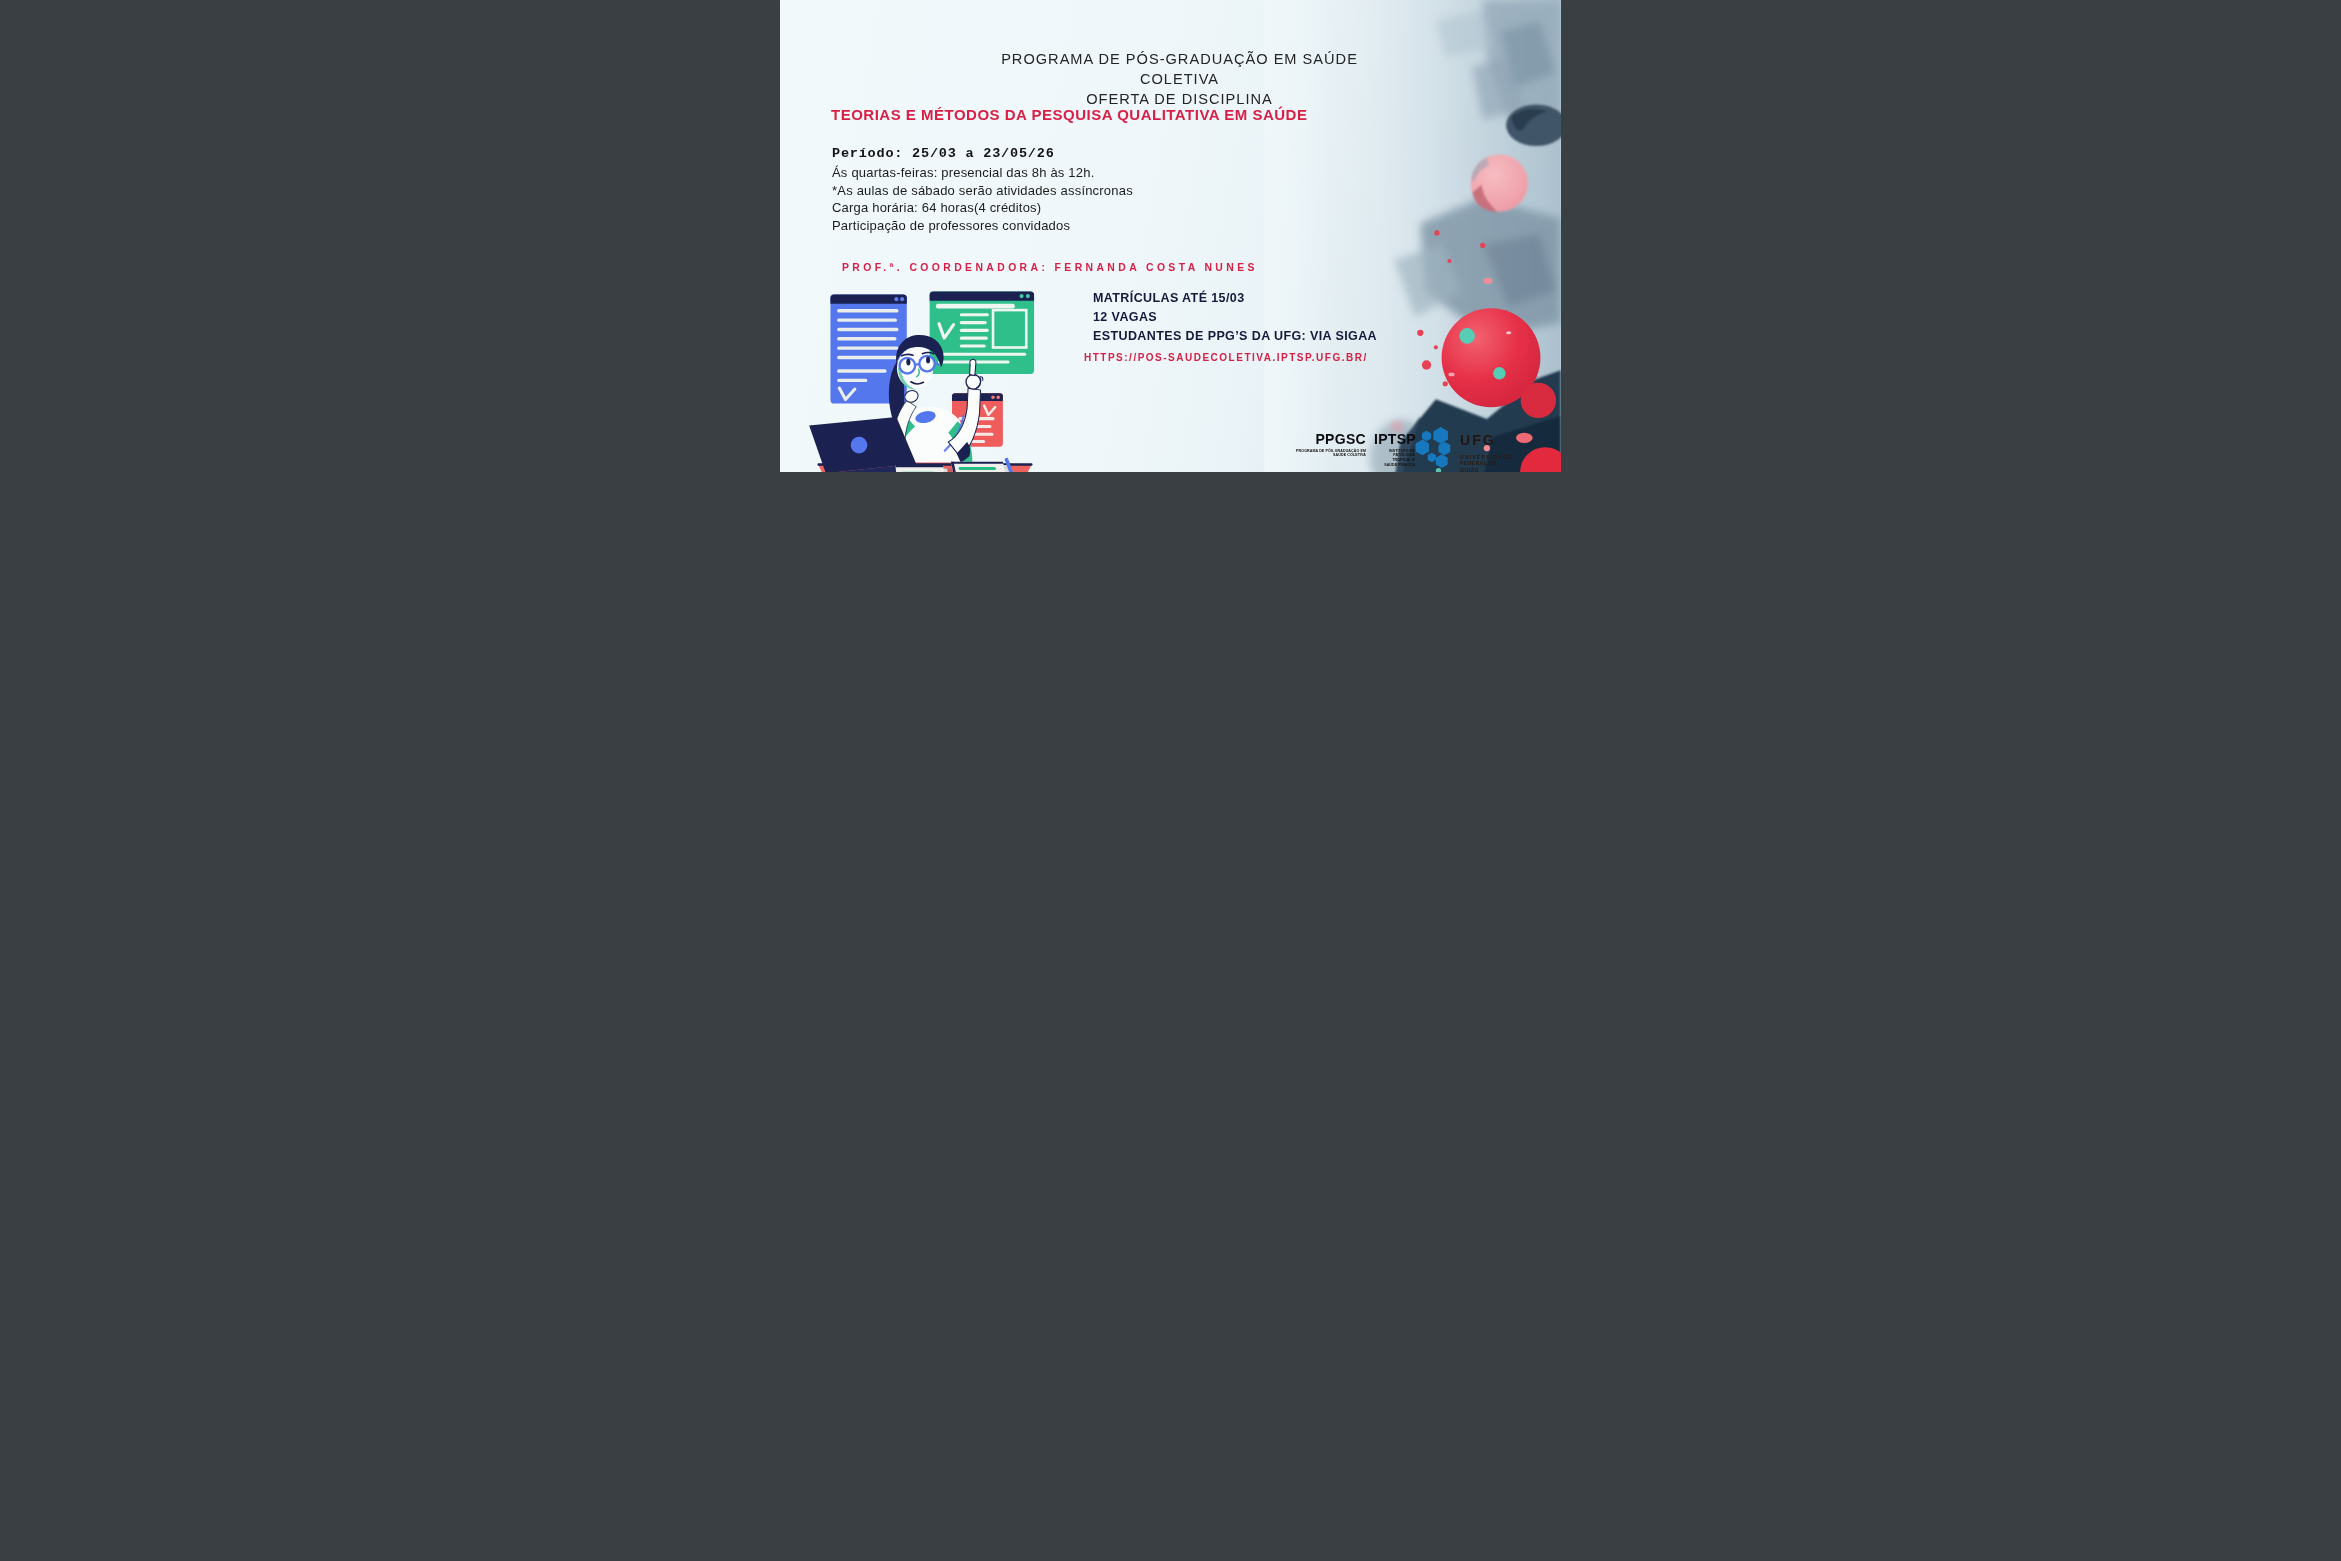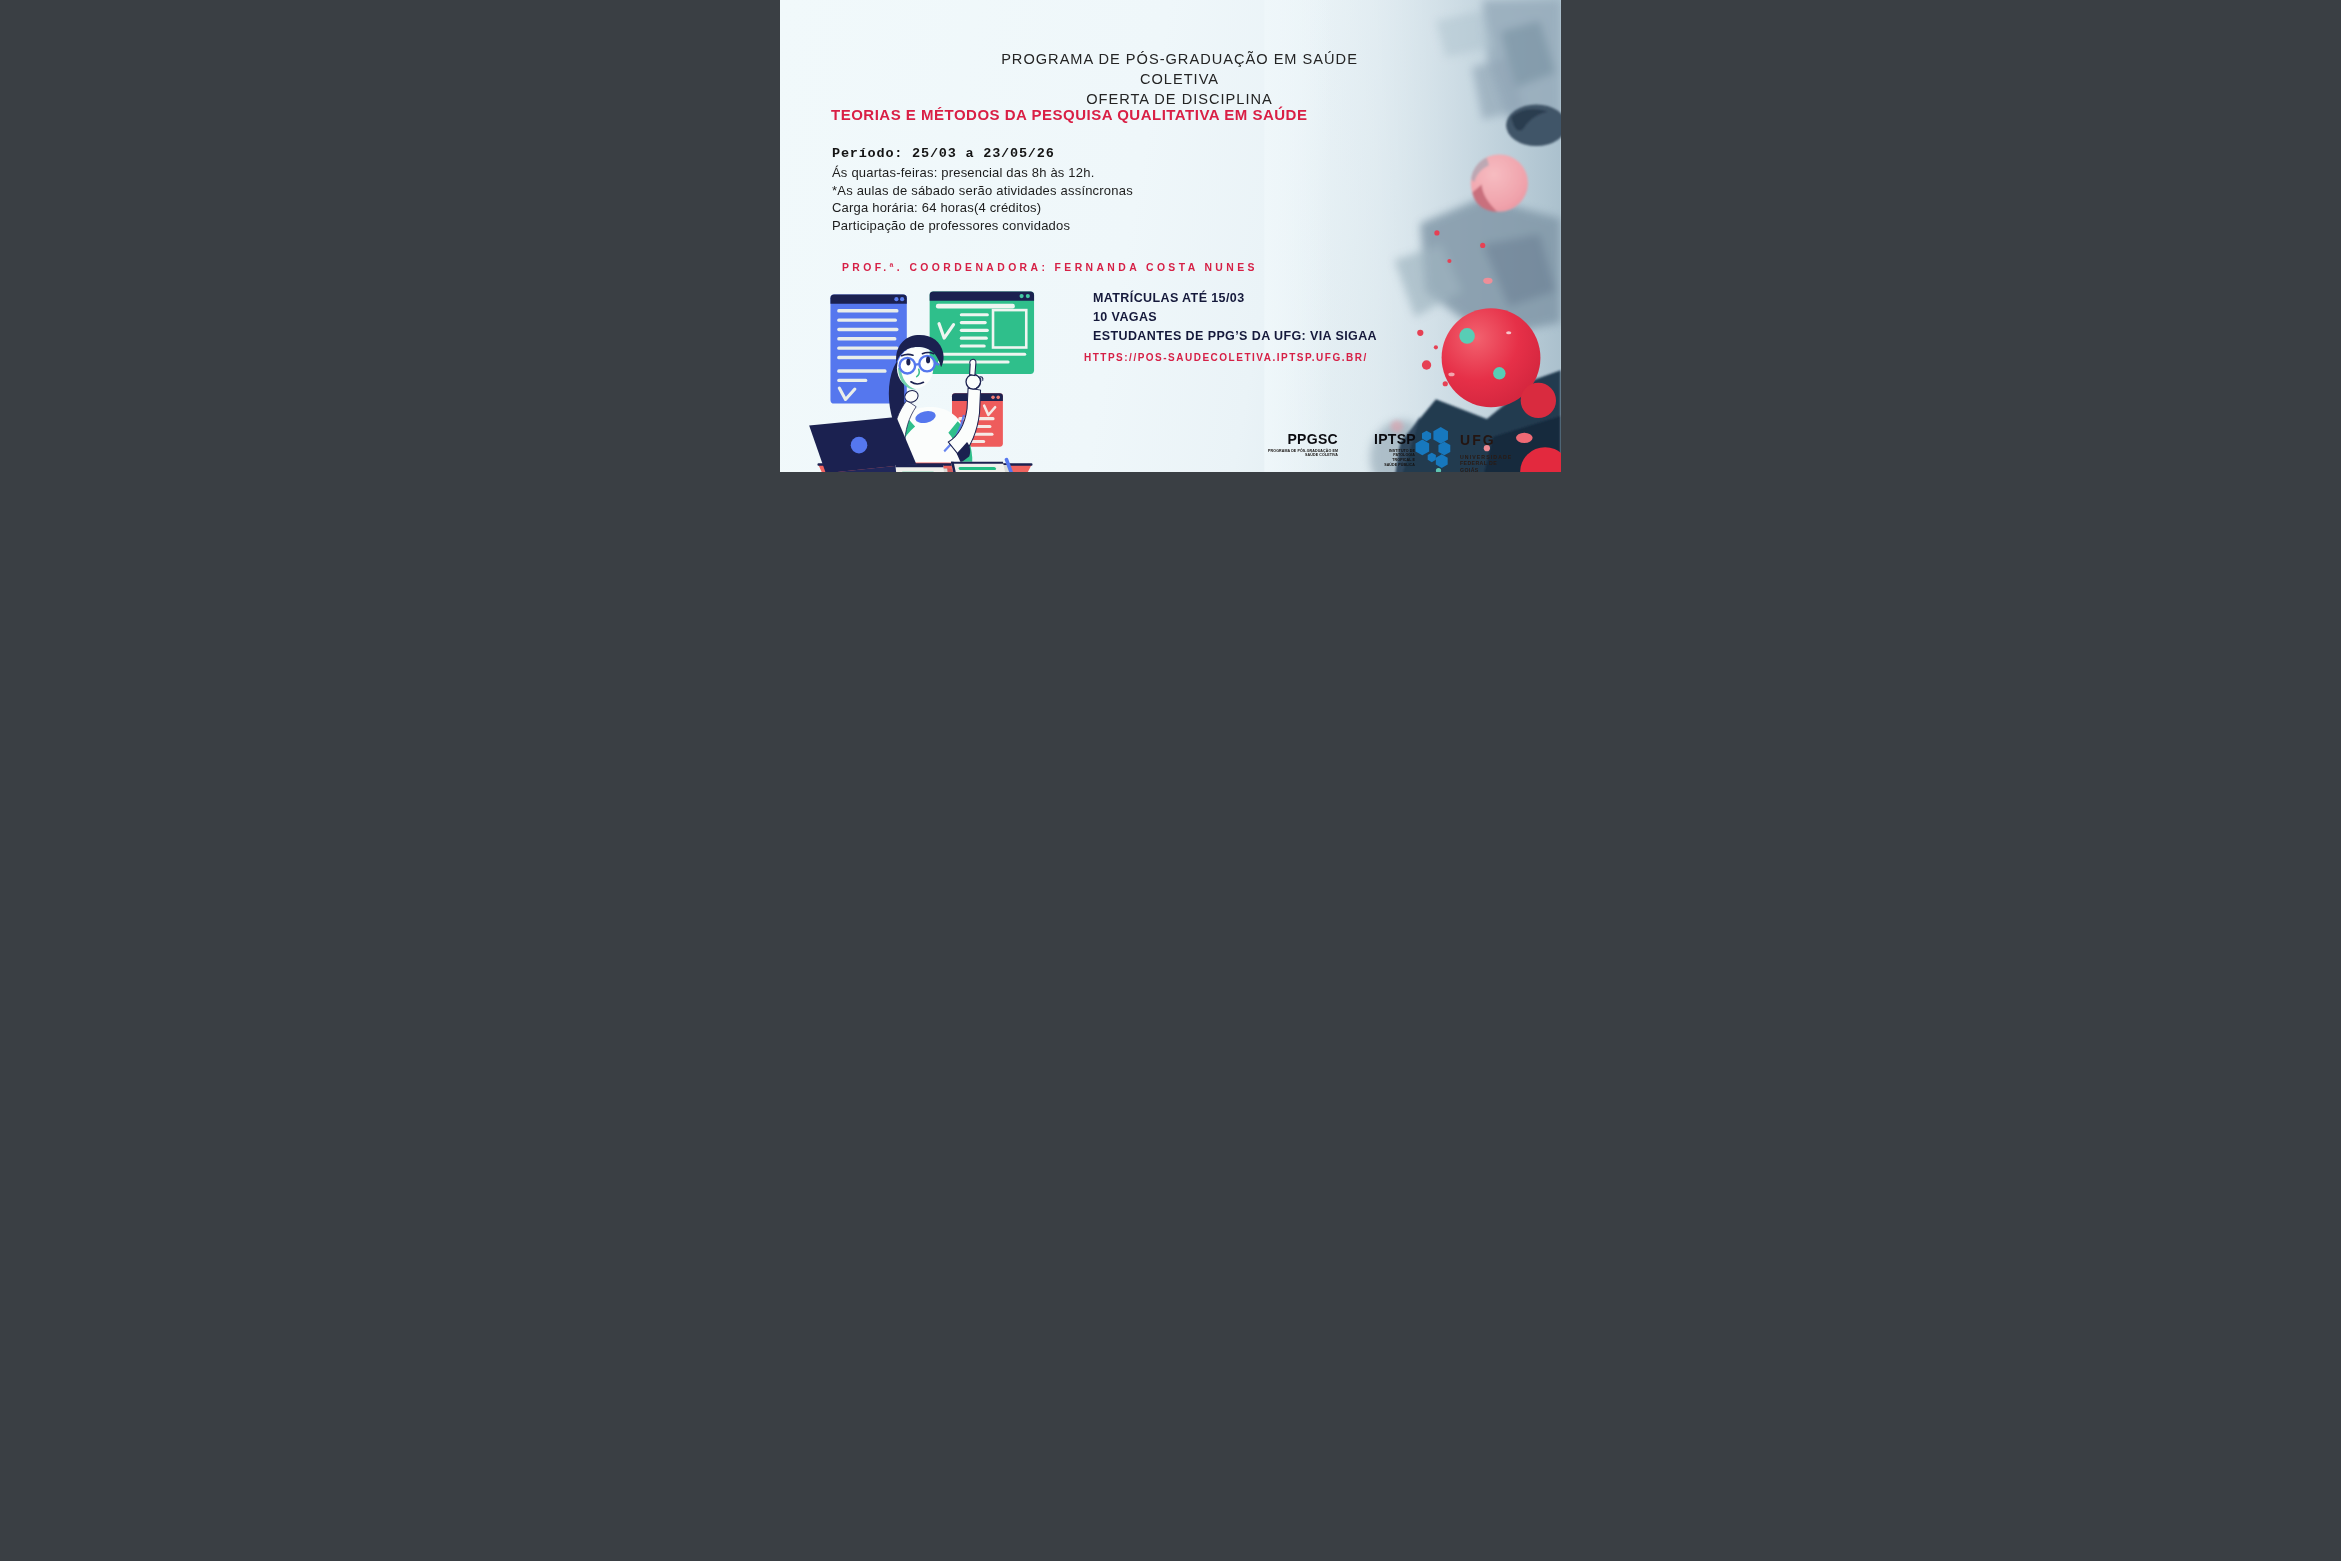--- a/index.html
+++ b/index.html
@@ -26,21 +26,21 @@
                letter-spacing:3.4px;white-space:nowrap;padding-left:8px;}
   
   .enroll{left:313px;top:289px;color:#15193B;font-size:12.5px;font-weight:800;
           line-height:19px;letter-spacing:0.4px;white-space:nowrap;}
   .website{left:304px;top:352px;color:#D62046;font-size:10px;font-weight:800;
            letter-spacing:1.5px;white-space:nowrap;cursor:pointer;}
   
   .logo-block{top:432px;text-align:right;color:#0B0B10;}
   .logo-acronym{font-size:14px;font-weight:900;letter-spacing:0.3px;line-height:14.6px;color:#0B0B10;}
   .logo-name{margin-top:2.1px;font-size:3.6px;font-weight:700;line-height:4.7px;letter-spacing:0.1px;color:#14100E;}
-  .ppgsc{left:485px;width:73px;}
+  .ppgsc{left:513px;width:73px;}
   .iptsp{left:594px;width:41px;}
   .ufg-block{left:680px;top:430px;width:57px;text-align:left;}
   .ufg-acronym{font-size:14px;font-weight:900;letter-spacing:2.1px;line-height:21px;color:#241511;}
   .ufg-name{margin-top:2.6px;font-size:5.2px;font-weight:800;color:#2A1A13;line-height:6.8px;}
   .ufg-name .l1{letter-spacing:1.1px;}
   .ufg-name .l2{letter-spacing:0.4px;}
   svg{display:block;}
 </style>
 </head>
 <body>
@@ -160,21 +160,21 @@
     <div>Ás quartas-feiras: presencial das 8h às 12h.</div>
     <div>*As aulas de sábado serão atividades assíncronas</div>
     <div>Carga horária: 64 horas(4 créditos)</div>
     <div>Participação de professores convidados</div>
   </div>
 
   <div class="abs coordinator">PROF.ª. COORDENADORA: FERNANDA COSTA NUNES</div>
 
   <div class="abs enroll">
     <div>MATRÍCULAS ATÉ 15/03</div>
-    <div>10 VAGAS</div>
+    <div>12 VAGAS</div>
     <div>ESTUDANTES DE PPG’S DA UFG: VIA SIGAA</div>
   </div>
   <div class="abs website">HTTPS://POS-SAUDECOLETIVA.IPTSP.UFG.BR/</div>
 
   <svg class="abs" style="left:25px;top:286px;" width="241" height="230" viewBox="0 0 464 442" aria-hidden="true">
 
     <g>
       <rect x="49" y="16" width="147" height="210" rx="7" fill="#5577EE"></rect>
       <path d="M49,34 L49,23 Q49,16 56,16 L189,16 Q196,16 196,23 L196,34 Z" fill="#1B2150"></path>
       <circle cx="176" cy="25" r="4" fill="#5C7FF2"></circle>

